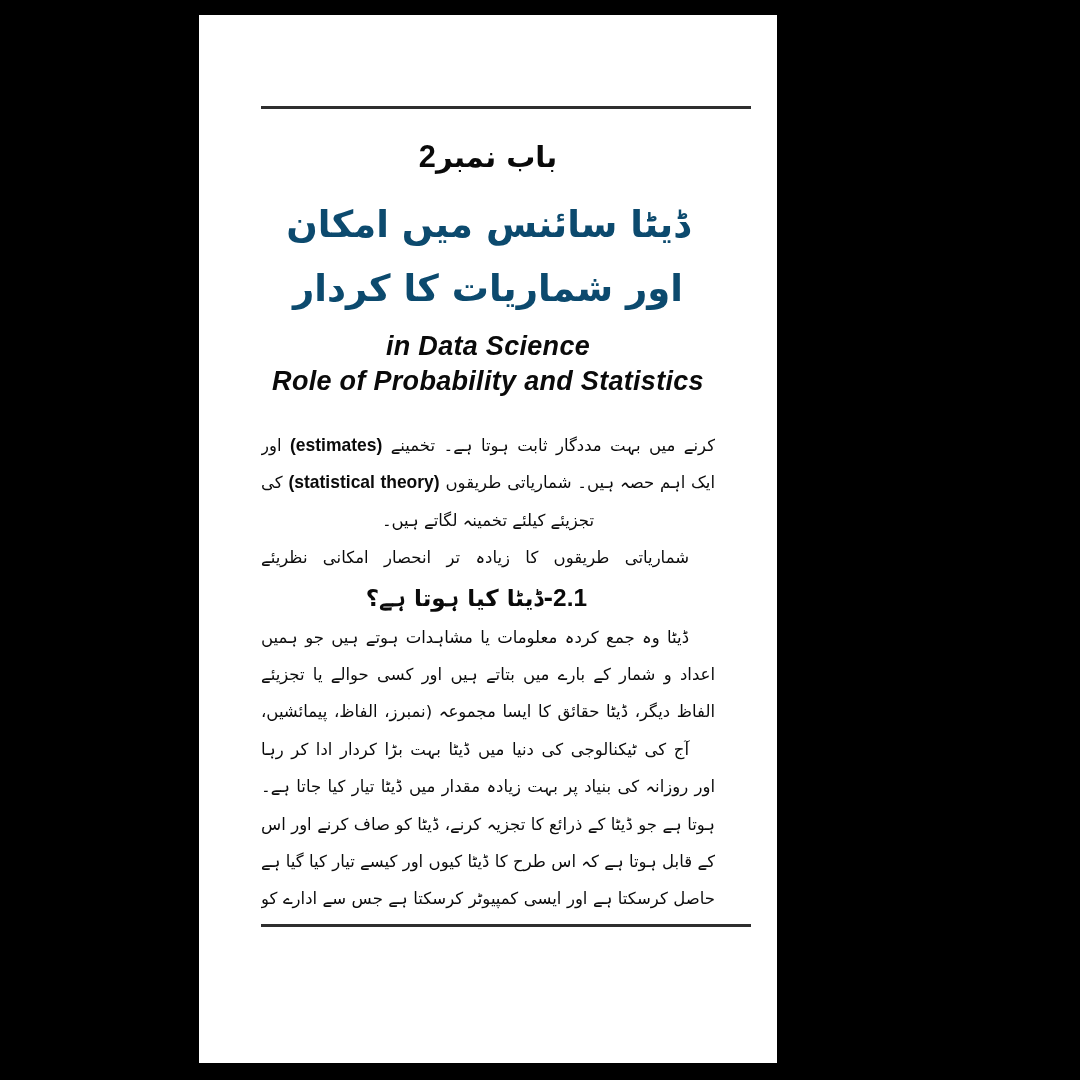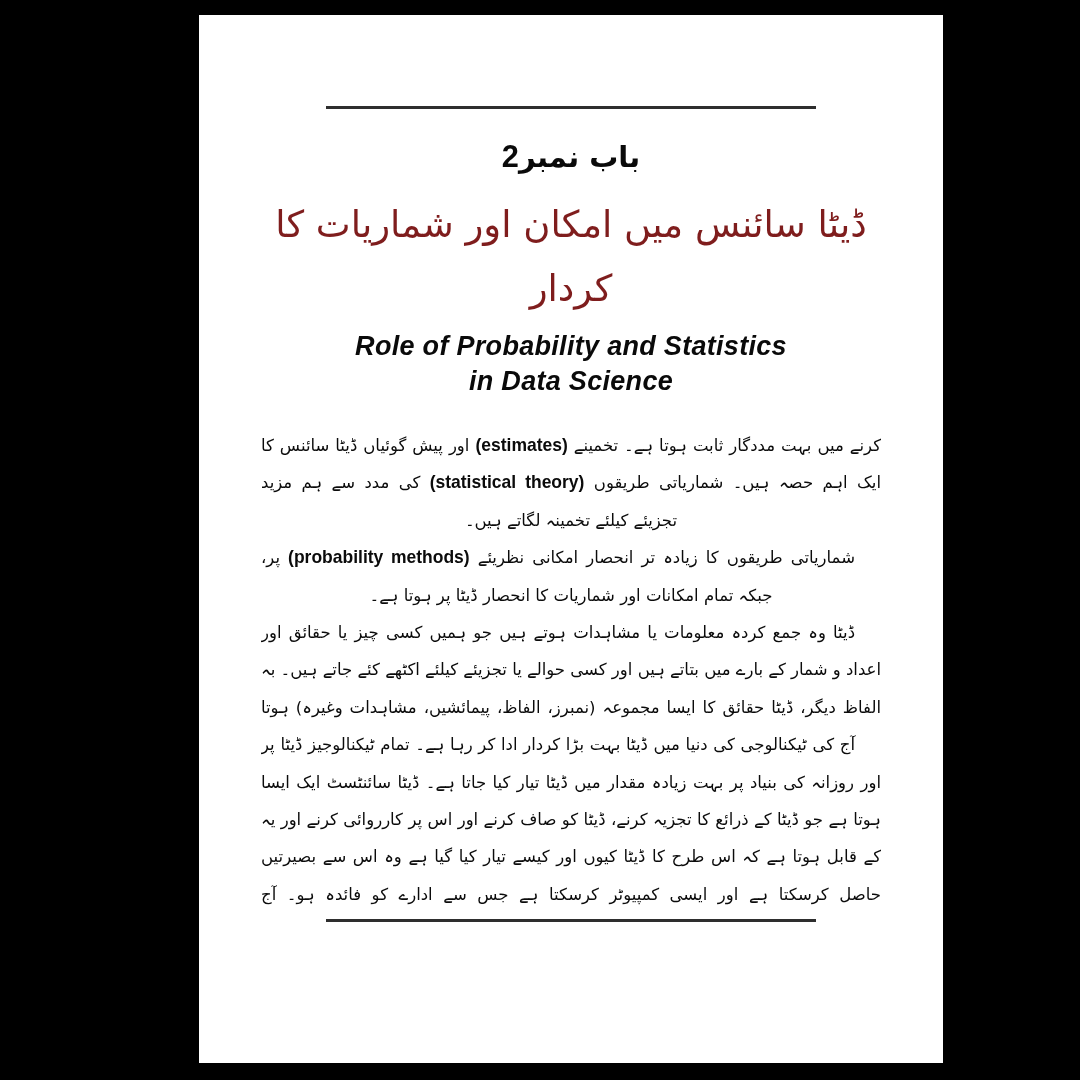--- a/index.html
+++ b/index.html
@@ -5,21 +5,21 @@
   html,body { margin:0; padding:0; }
   body {
     width:1080px; height:1080px;
     background:#000;
     position:relative;
     font-family:"DejaVu Sans", sans-serif;
     overflow:hidden;
   }
   .page {
     position:absolute; left:199px; top:15px;
-    width:744px; height:1048px;
+    width:578px; height:1048px;
     background:#ffffff;
     box-sizing:border-box;
     padding:0 62px;
   }
   .rule {
     width:490px; height:3px;
     background:#2e2e2e;
     margin:0 auto;
   }
   .rule-top { margin-top:91px; }
@@ -29,25 +29,25 @@
     text-align:center;
     font-weight:bold;
     font-size:29px;
     line-height:52px;
     margin-top:22px;
     color:#0a0a0a;
   }
   .title-ur {
     direction:rtl;
     text-align:center;
-    font-weight:normal;
+    font-weight:bold;
     font-size:37px;
     line-height:64px;
     margin-top:10px;
-    color:#7f1d1d;
+    color:#0c4a6e;
   }
   .title-en {
     text-align:center;
     font-weight:bold;
     font-style:italic;
     font-size:27px;
     line-height:35px;
     margin-top:8px;
     font-family:"Liberation Sans", sans-serif;
     color:#0a0a0a;
@@ -94,37 +94,37 @@
 
 <div class="page">
 
   <div class="rule rule-top"></div>
 
   <div class="chapter">باب نمبر<span class="en">2</span></div>
 
   <div class="title-ur">ڈیٹا سائنس میں امکان اور شماریات کا کردار</div>
 
   <div class="title-en">
+    <div>in Data Science</div>
     <div>Role of Probability and Statistics</div>
-    <div>in Data Science</div>
   </div>
 
   <div class="body-text">
 
     <div class="paragraph">
       <div class="bodyline">کرنے میں بہت مددگار ثابت ہوتا ہے۔ تخمینے <span class="en">(estimates)</span> اور پیش گوئیاں ڈیٹا سائنس کا</div>
       <div class="bodyline">ایک اہم حصہ ہیں۔ شماریاتی طریقوں <span class="en">(statistical theory)</span> کی مدد سے ہم مزید</div>
       <div class="bodyline center">تجزیئے کیلئے تخمینہ لگاتے ہیں۔</div>
     </div>
 
     <div class="paragraph">
       <div class="bodyline first">شماریاتی طریقوں کا زیادہ تر انحصار امکانی نظریئے <span class="en">(probability methods)</span> پر،</div>
-      <div class="bodyline center">جبکہ تمام امکانات اور شماریات کا انحصار ڈیٹا پر ہوتا ہے۔</div>
     </div>
 
+    <div class="section-heading"><span class="en">2.1</span>-ڈیٹا کیا ہوتا ہے؟</div>
 
     <div class="paragraph">
       <div class="bodyline first">ڈیٹا وہ جمع کردہ معلومات یا مشاہدات ہوتے ہیں جو ہمیں کسی چیز یا حقائق  اور</div>
       <div class="bodyline">اعداد و شمار کے بارے میں بتاتے ہیں اور کسی حوالے یا تجزیئے کیلئے اکٹھے کئے جاتے ہیں۔ بہ</div>
       <div class="bodyline">الفاظ دیگر، ڈیٹا حقائق کا ایسا مجموعہ (نمبرز، الفاظ، پیمائشیں، مشاہدات وغیرہ) ہوتا ہے جس کا</div>
     </div>
 
     <div class="paragraph">
       <div class="bodyline first">آج کی ٹیکنالوجی کی دنیا میں ڈیٹا بہت بڑا کردار ادا کر رہا ہے۔ تمام ٹیکنالوجیز ڈیٹا پر مبنی ہیں</div>
       <div class="bodyline">اور روزانہ کی بنیاد پر بہت زیادہ مقدار میں ڈیٹا تیار کیا جاتا ہے۔ ڈیٹا سائنٹسٹ ایک ایسا ماہر</div>

